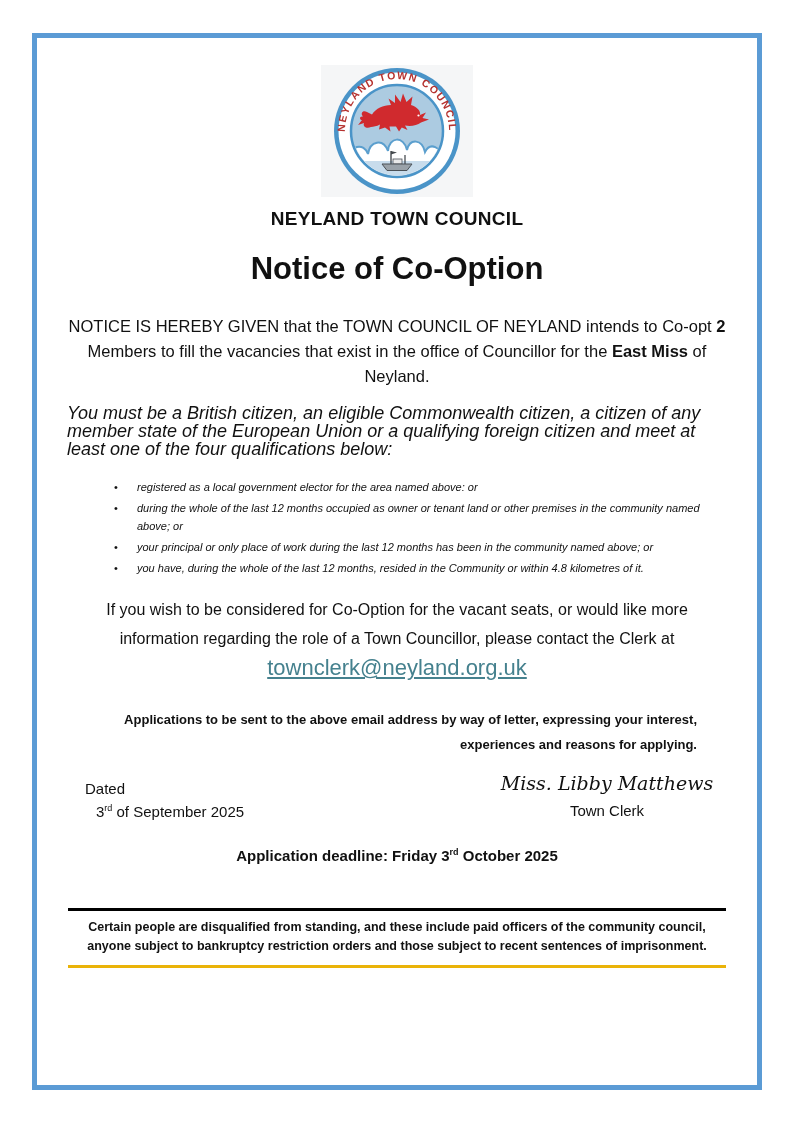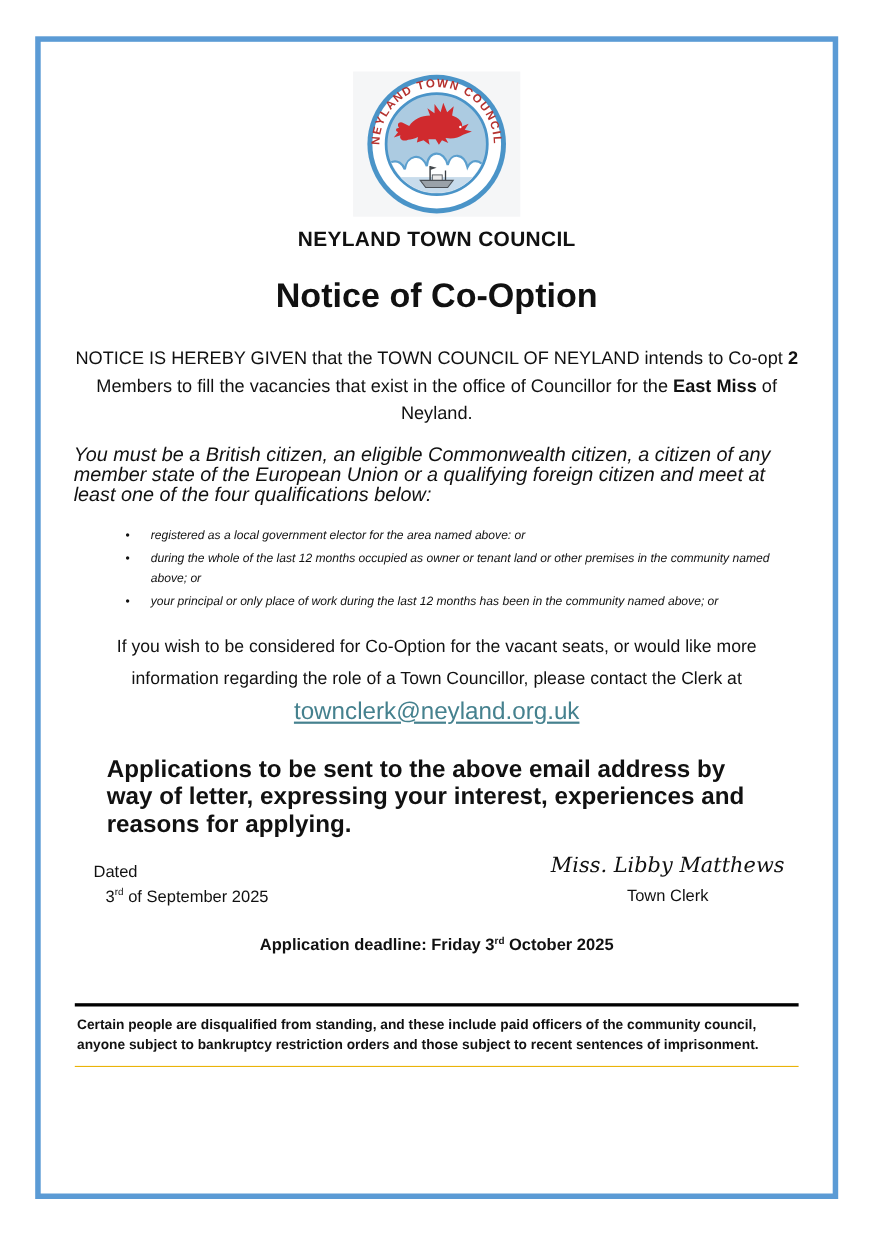--- a/index.html
+++ b/index.html
@@ -19,33 +19,33 @@
   .doc-title{margin:21px 0 0;text-align:center;font-size:31px;font-weight:bold;}
   .notice-para{margin:27px 28px 0;text-align:center;font-size:16.5px;line-height:25px;}
   .elig-intro{margin:15px 30px 0 30px;font-style:italic;font-size:18px;line-height:18px;}
   .bullet-list{margin:20px 40px 0 0;padding:0 0 0 77px;list-style:none;font-style:italic;font-size:11px;line-height:18px;}
   .bullet-list li{position:relative;padding-left:23px;}
   .bullet-list li + li{margin-top:3px;}
   .bullet-list li::before{content:"\2022";position:absolute;left:0;top:0;font-style:normal;}
   .contact-para{margin:18px 40px 0;text-align:center;font-size:16px;line-height:29px;}
   .email-line{text-align:center;font-size:22px;line-height:29px;}
   .email-link{color:#45818e;text-decoration:underline;cursor:pointer;}
-  .apps-para{margin:25px 60px 0;text-align:left;font-weight:bold;font-size:22px;line-height:25px;}
+  .apps-para{margin:25px 60px 0;text-align:right;font-weight:bold;font-size:13px;line-height:25px;}
   .signoff{position:relative;height:54px;margin-top:20px;}
   .dated-label{position:absolute;left:48px;top:3px;font-size:15px;}
   .dated-date{position:absolute;left:26px;top:26px;font-size:15px;margin-left:33px;}
   .signature{
     position:absolute;left:405px;top:-5px;width:330px;text-align:center;
     font-family:"DejaVu Serif",serif;font-style:italic;font-weight:normal;font-size:19px;
   }
   .role{position:absolute;left:405px;top:25px;width:330px;text-align:center;font-size:15px;}
   .deadline{margin:16px 0 0;text-align:center;font-weight:bold;font-size:15px;}
   .footer-box{
-    margin:44px auto 0;width:658px;border-top:3px solid #000;border-bottom:1px solid #eab308;
-    padding:7px 2px 9px;text-align:left;font-weight:bold;font-size:12.5px;line-height:19px;
+    margin:44px auto 0;width:658px;border-top:3px solid #000;border-bottom:3px solid #eab308;
+    padding:7px 2px 9px;text-align:center;font-weight:bold;font-size:12.5px;line-height:19px;
     box-sizing:border-box;
   }
   sup{font-size:.6em;vertical-align:super;line-height:0;}
 </style>
 </head>
 <body>
 
 <div class="page">
   <div class="frame">
 
@@ -88,20 +88,21 @@
     <div class="doc-title">Notice of Co-Option</div>
 
     <p class="notice-para"><span>NOTICE IS HEREBY GIVEN that the TOWN COUNCIL OF NEYLAND intends to Co-opt </span><b>2</b><span> Members to fill the vacancies that exist in the office of Councillor for the </span><b>East Miss</b><span> of Neyland.</span></p>
 
     <p class="elig-intro">You must be a British citizen, an eligible Commonwealth citizen, a citizen of any member state of the European Union or a qualifying foreign citizen and meet at least one of the four qualifications below:</p>
 
     <ul class="bullet-list">
       <li>registered as a local government elector for the area named above: or</li>
       <li>during the whole of the last 12 months occupied as owner or tenant land or other premises in the community named above; or</li>
       <li>your principal or only place of work during the last 12 months has been in the community named above; or</li>
+      <li>you have, during the whole of the last 12 months, resided in the Community or within 4.8 kilometres of it.</li>
     </ul>
 
     <p class="contact-para">If you wish to be considered for Co-Option for the vacant seats, or would like more information regarding the role of a Town Councillor, please contact the Clerk at</p>
     <div class="email-line"><a class="email-link">townclerk@neyland.org.uk</a></div>
 
     <p class="apps-para">Applications to be sent to the above email address by way of letter, expressing your interest, experiences and reasons for applying.</p>
 
     <div class="signoff">
       <div class="dated-label">Dated</div>
       <div class="dated-date"><span>3</span><sup>rd</sup><span> of September 2025</span></div>

